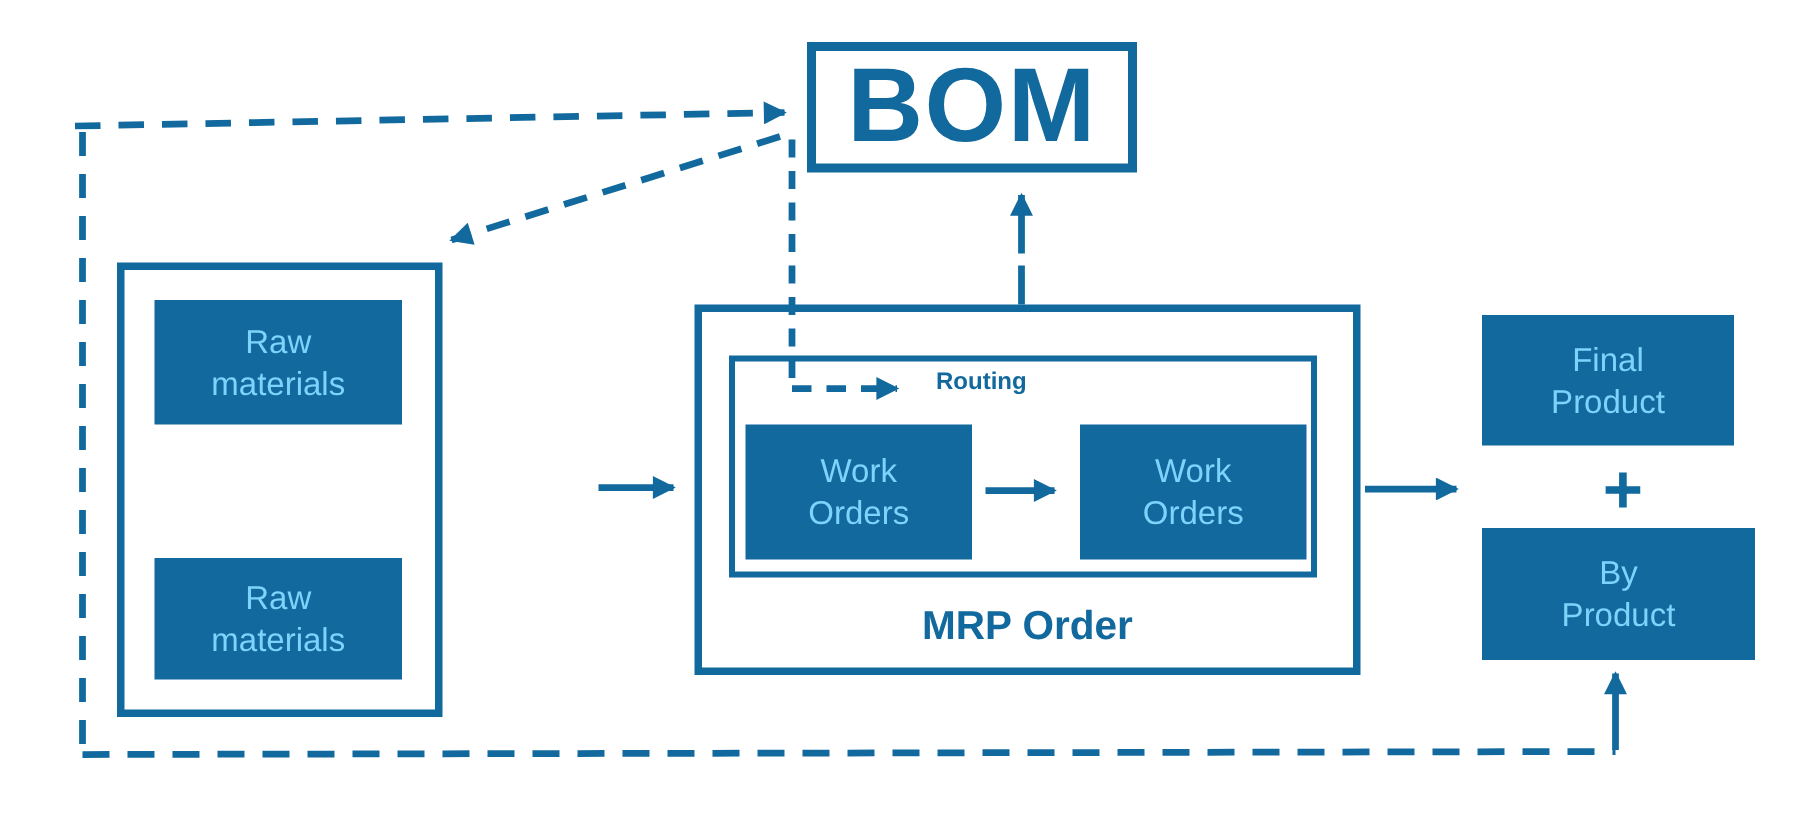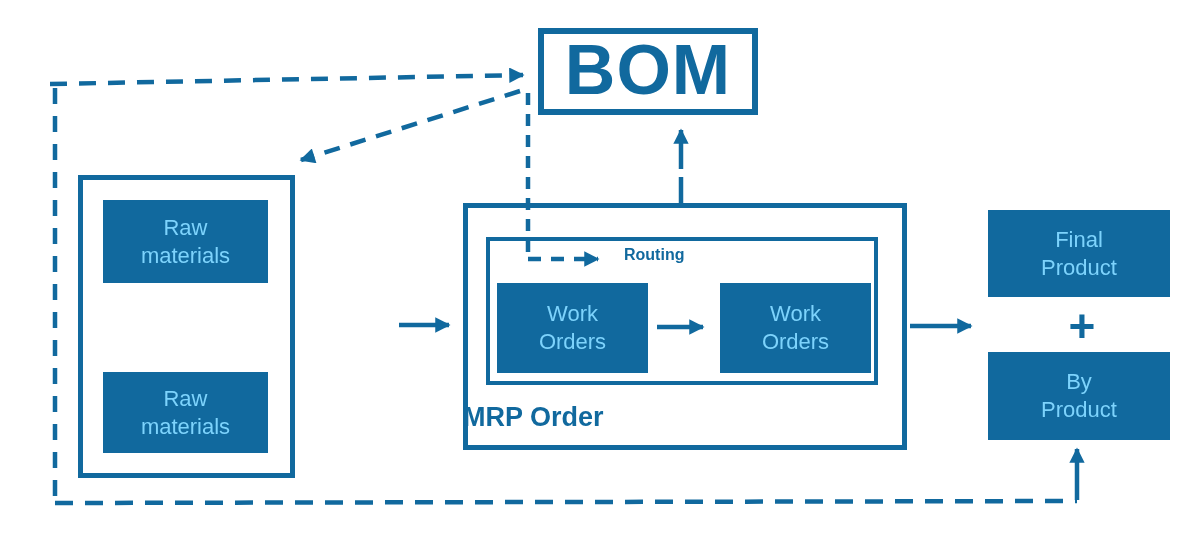--- a/index.html
+++ b/index.html
@@ -54,26 +54,26 @@
     left: 604px; top: 246px;
     color: #11699E;
     font-weight: bold;
     font-size: 16px;
     white-space: nowrap;
   }
   .mrp-label {
     position: absolute;
     left: 443px; top: 402px;
     width: 444px;
-    text-align: left;
+    text-align: center;
     color: #11699E;
     font-weight: bold;
     font-size: 27px;
   }
-  .final-product { left: 968px; top: 210px; width: 182px; height: 87px; }
+  .final-product { left: 968px; top: 210px; width: 168px; height: 87px; }
   .by-product { left: 968px; top: 352px; width: 182px; height: 88px; text-align: center; }
   .plus-sign {
     position: absolute;
     left: 1035px; top: 300px;
     width: 54px; height: 52px;
     display: flex; align-items: center; justify-content: center;
     color: #11699E;
     font-size: 46px;
     font-weight: 600;
   }

